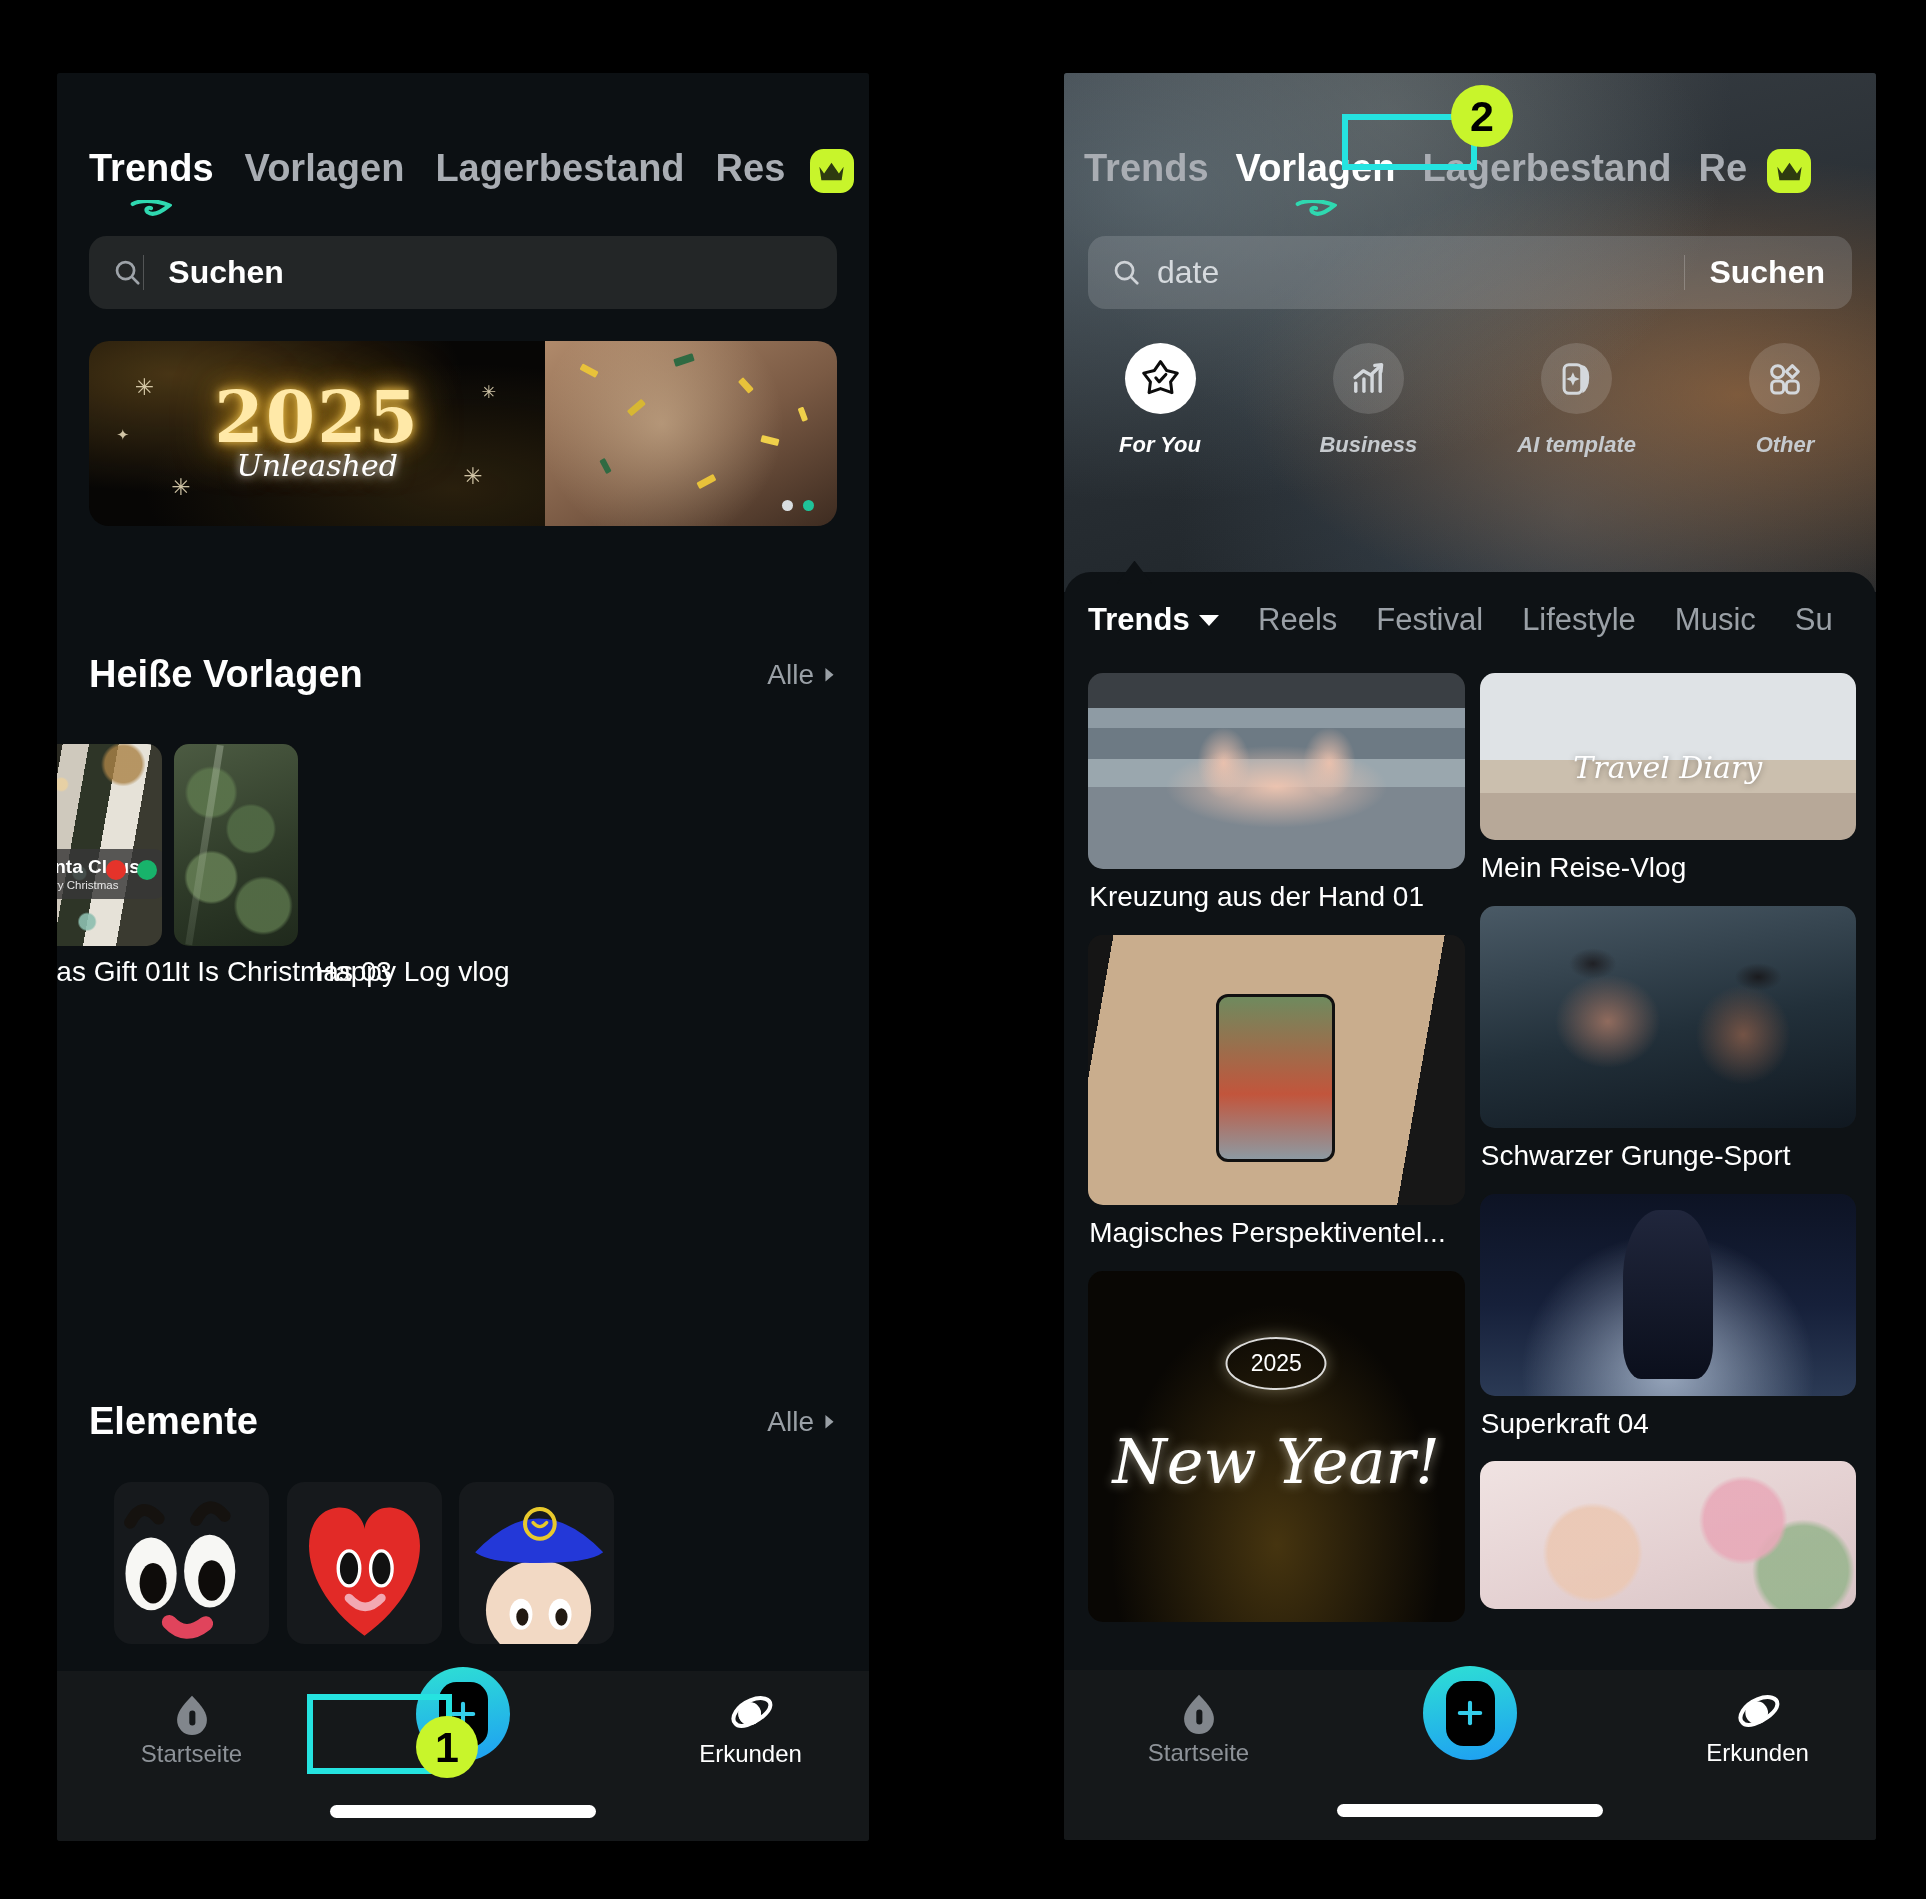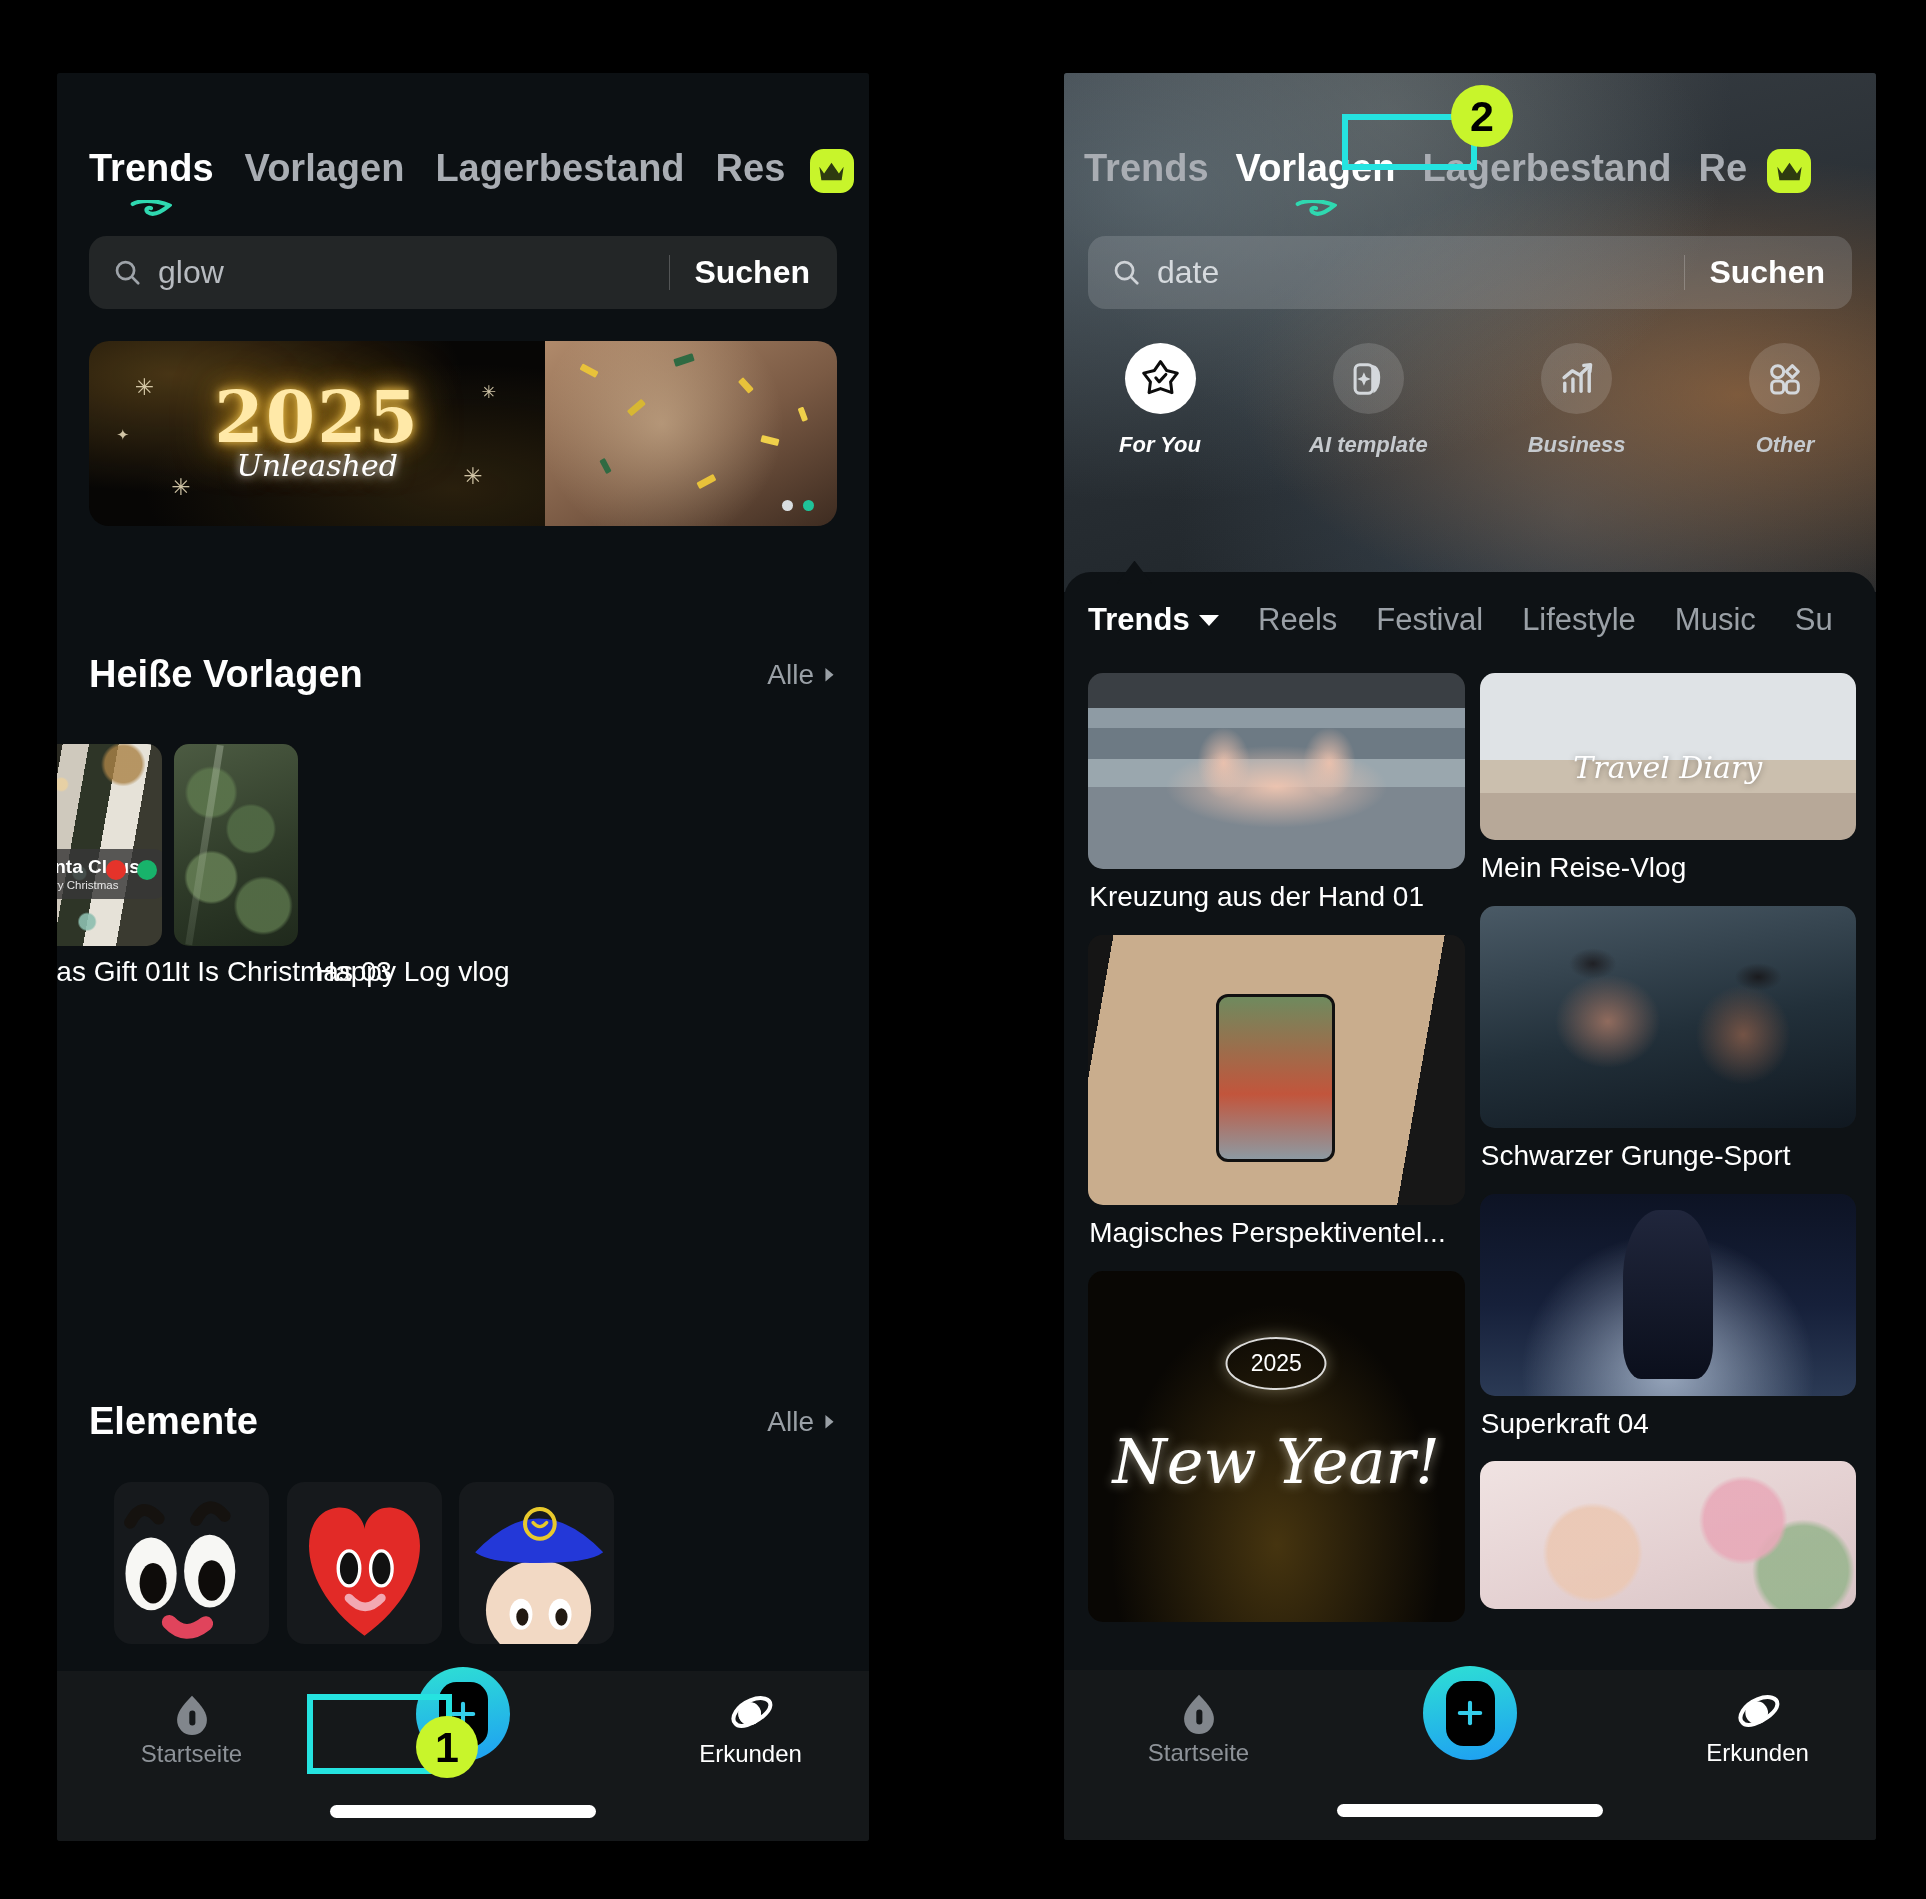--- a/index.html
+++ b/index.html
@@ -359,21 +359,20 @@
           <path d="M2 10 L9 20 L20 4 L31 20 L38 10 L35 30 L5 30 Z" fill="#2e3b10"></path>
         </svg>
       </div>
     </div>
 
     <div class="searchbar">
       <svg class="search-icon" width="31" height="31" viewBox="0 0 24 24">
         <circle cx="10.5" cy="10.5" r="6.6" fill="none" stroke="#9ea3a9" stroke-width="2.1"></circle>
         <line x1="15.4" y1="15.4" x2="20.3" y2="20.3" stroke="#9ea3a9" stroke-width="2.1" stroke-linecap="round"></line>
       </svg>
-      <div class="search-text">glow</div>
       <div class="search-sep"></div>
       <div class="search-btn">Suchen</div>
     </div>
 
     <div class="banner">
       <div class="banner-left">
         <div class="spark" style="left:10%;top:18%;">✳</div>
         <div class="spark" style="left:6%;top:46%;font-size:15px;">✦</div>
         <div class="spark" style="left:18%;top:72%;">✳</div>
         <div class="spark" style="left:86%;top:22%;font-size:17.5px;">✳</div>
@@ -553,40 +552,40 @@
             <path d="M29 4 L38 17 L54 21 L44 34 L46 50 L29 44 L12 50 L14 34 L4 21 L20 17 Z" fill="none" stroke="#0c0c0c" stroke-width="4.5" stroke-linejoin="round"></path>
             <path d="M22 28 l5 6 l10 -11" fill="none" stroke="#0c0c0c" stroke-width="4.5" stroke-linecap="round" stroke-linejoin="round"></path>
           </svg>
         </div>
         <div class="cl">For You</div>
       </div>
 
       <div class="cat">
         <div class="bubble">
           <svg width="38" height="38" viewBox="0 0 56 56">
-            <path d="M34 7 q12 2 12 18 q0 18 -10 24" fill="#d4d8dc"></path>
-            <rect x="9" y="7" width="26" height="42" rx="7" fill="none" stroke="#d4d8dc" stroke-width="4.5"></rect>
-            <path d="M22 18 l3 7 l7 3 l-7 3 l-3 7 l-3 -7 l-7 -3 l7 -3 Z" fill="#d4d8dc"></path>
-          </svg>
-        </div>
-        <div class="cl">AI template</div>
-      </div>
-
-      <div class="cat">
-        <div class="bubble">
-          <svg width="38" height="38" viewBox="0 0 56 56">
             <line x1="10" y1="46" x2="10" y2="34" stroke="#d4d8dc" stroke-width="5" stroke-linecap="round"></line>
             <line x1="22" y1="46" x2="22" y2="28" stroke="#d4d8dc" stroke-width="5" stroke-linecap="round"></line>
             <line x1="34" y1="46" x2="34" y2="22" stroke="#d4d8dc" stroke-width="5" stroke-linecap="round"></line>
             <line x1="46" y1="46" x2="46" y2="16" stroke="#d4d8dc" stroke-width="5" stroke-linecap="round"></line>
             <path d="M9 26 L21 16 L32 22 L47 8" fill="none" stroke="#d4d8dc" stroke-width="5" stroke-linecap="round" stroke-linejoin="round"></path>
             <path d="M38 8 L48 7 L47 17" fill="none" stroke="#d4d8dc" stroke-width="5" stroke-linecap="round" stroke-linejoin="round"></path>
           </svg>
         </div>
         <div class="cl">Business</div>
+      </div>
+
+      <div class="cat">
+        <div class="bubble">
+          <svg width="38" height="38" viewBox="0 0 56 56">
+            <path d="M34 7 q12 2 12 18 q0 18 -10 24" fill="#d4d8dc"></path>
+            <rect x="9" y="7" width="26" height="42" rx="7" fill="none" stroke="#d4d8dc" stroke-width="4.5"></rect>
+            <path d="M22 18 l3 7 l7 3 l-7 3 l-3 7 l-3 -7 l-7 -3 l7 -3 Z" fill="#d4d8dc"></path>
+          </svg>
+        </div>
+        <div class="cl">AI template</div>
       </div>
 
       <div class="cat">
         <div class="bubble">
           <svg width="36" height="36" viewBox="0 0 54 54">
             <circle cx="16" cy="16" r="9" fill="none" stroke="#d4d8dc" stroke-width="4.5"></circle>
             <path d="M38 7 L47 16 L38 25 L29 16 Z" fill="none" stroke="#d4d8dc" stroke-width="4.5" stroke-linejoin="round"></path>
             <rect x="7" y="30" width="18" height="18" rx="6" fill="none" stroke="#d4d8dc" stroke-width="4.5"></rect>
             <rect x="29" y="30" width="18" height="18" rx="6" fill="none" stroke="#d4d8dc" stroke-width="4.5"></rect>
           </svg>

